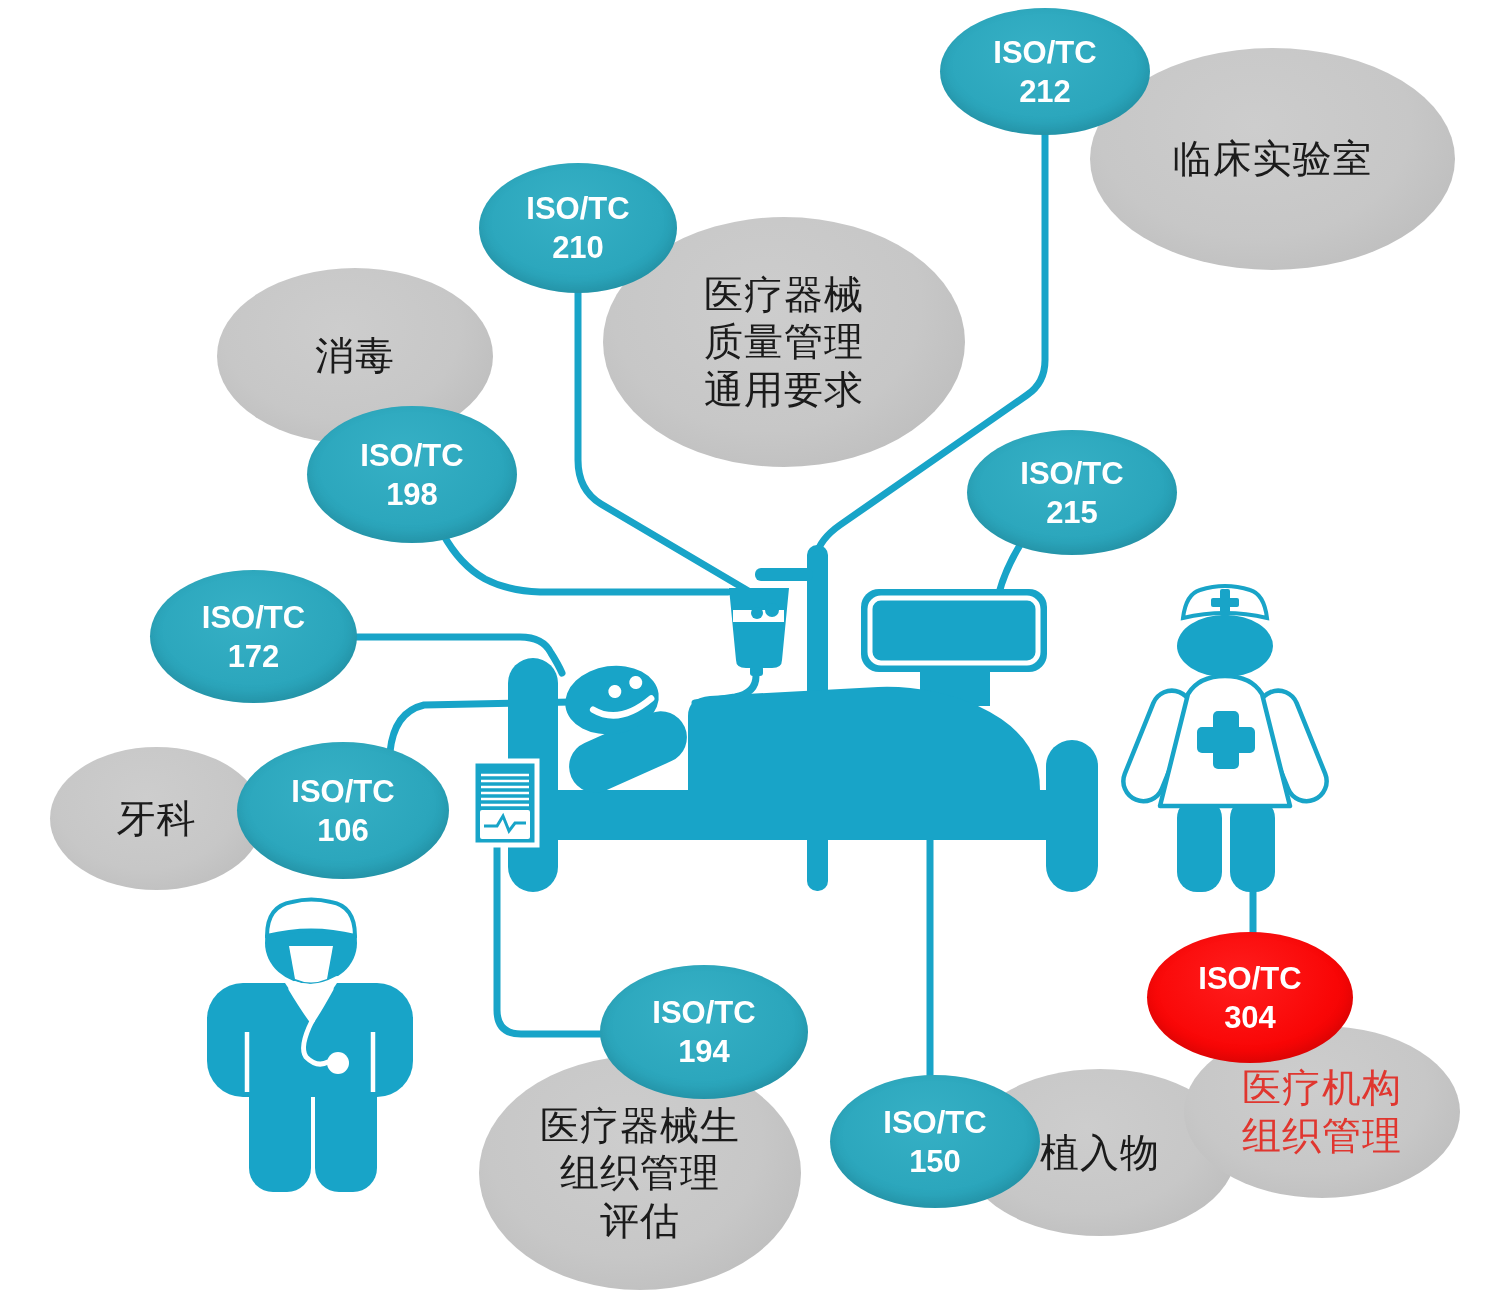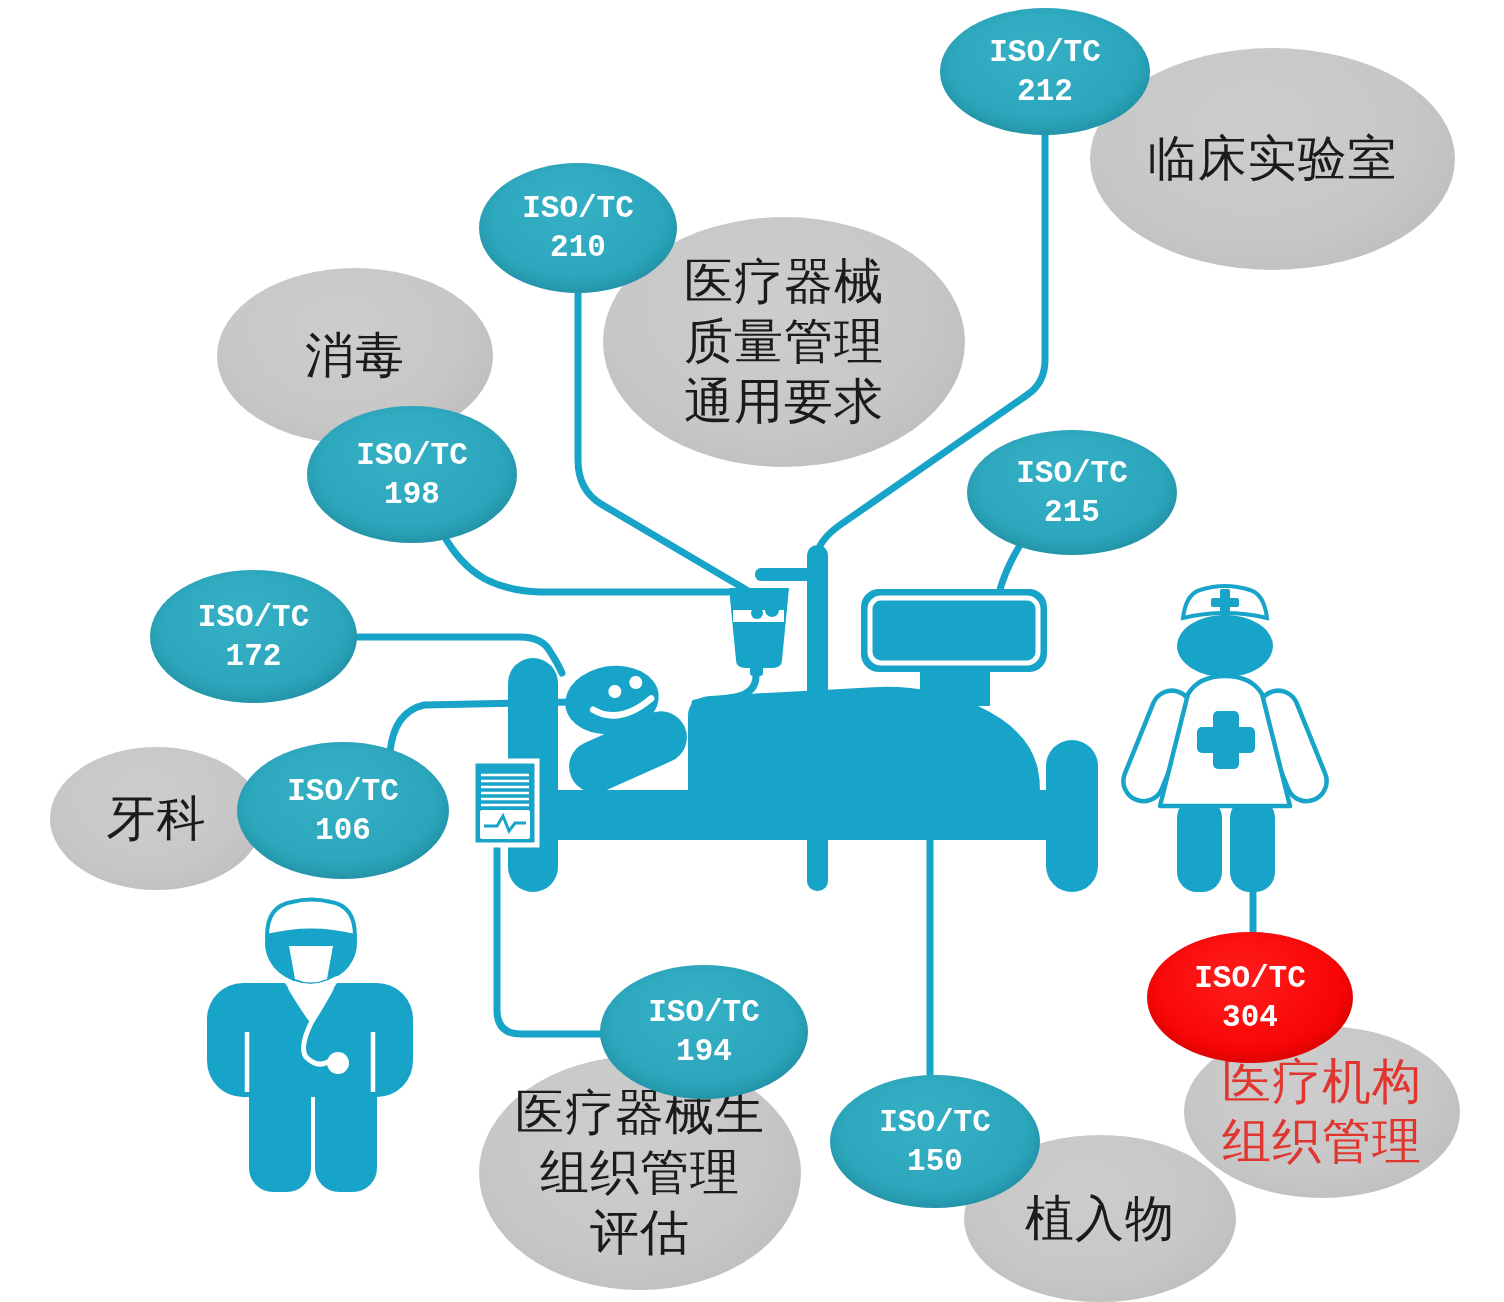--- a/index.html
+++ b/index.html
@@ -8,29 +8,29 @@
     font-family:"Liberation Sans", sans-serif;
   }
   #scene{position:absolute;left:0;top:0;z-index:0;}
   .node{
     position:absolute;border-radius:50%;
     display:flex;flex-direction:column;align-items:center;justify-content:center;
     text-align:center;
   }
   .topic{
     background:radial-gradient(ellipse at 45% 35%, #cdcdcd 0%, #c7c7c7 55%, #b7b7b7 100%);
-    color:#1b1b1b;font-size:49px;line-height:1.22;letter-spacing:1px;
+    color:#1b1b1b;font-size:39px;line-height:1.22;letter-spacing:1px;
     z-index:1;
   }
   .topic span{display:block;}
   .topic.red-text{color:#e0362f;}
   .committee{
     background:radial-gradient(ellipse at 45% 35%, #36b0c5 0%, #2ba6bc 60%, #2097ad 100%);
     color:#ffffff;font-weight:bold;font-size:31px;line-height:39px;
-    z-index:2;box-shadow:inset 0 -6px 14px rgba(0,0,0,0.10);font-family:Liberation Mono, monospace;
+    z-index:2;box-shadow:inset 0 -6px 14px rgba(0,0,0,0.10);
   }
   .committee.red{
     background:radial-gradient(ellipse at 45% 35%, #ff1d1d 0%, #f90606 60%, #e20202 100%);
   }
   .committee span{display:block;}
 </style>
 </head>
 <body>
 
 <div id="canvas">
@@ -152,21 +152,21 @@
     <span>消毒</span>
   </div>
   <div class="node topic" style="left:50px;top:747px;width:213px;height:143px;">
     <span>牙科</span>
   </div>
   <div class="node topic" style="left:479px;top:1056px;width:322px;height:234px;">
     <span>医疗器械生</span>
     <span>组织管理</span>
     <span>评估</span>
   </div>
-  <div class="node topic" style="left:964px;top:1135px;width:272px;height:167px;text-align:center;">
+  <div class="node topic" style="left:964px;top:1069px;width:272px;height:167px;text-align:center;">
     <span>植入物</span>
   </div>
   <div class="node topic red-text" style="left:1184px;top:1026px;width:276px;height:172px;">
     <span>医疗机构</span>
     <span>组织管理</span>
   </div>
 
   <div class="node committee" style="left:940px;top:8px;width:210px;height:127px;">
     <span>ISO/TC</span>
     <span>212</span>

